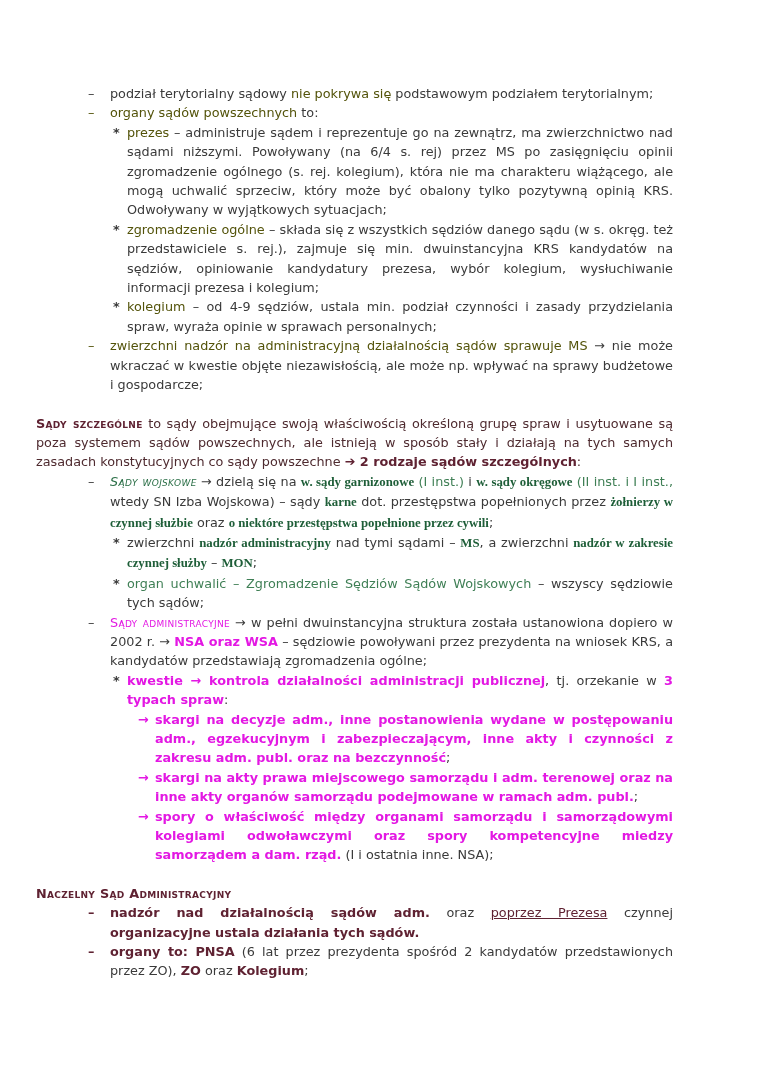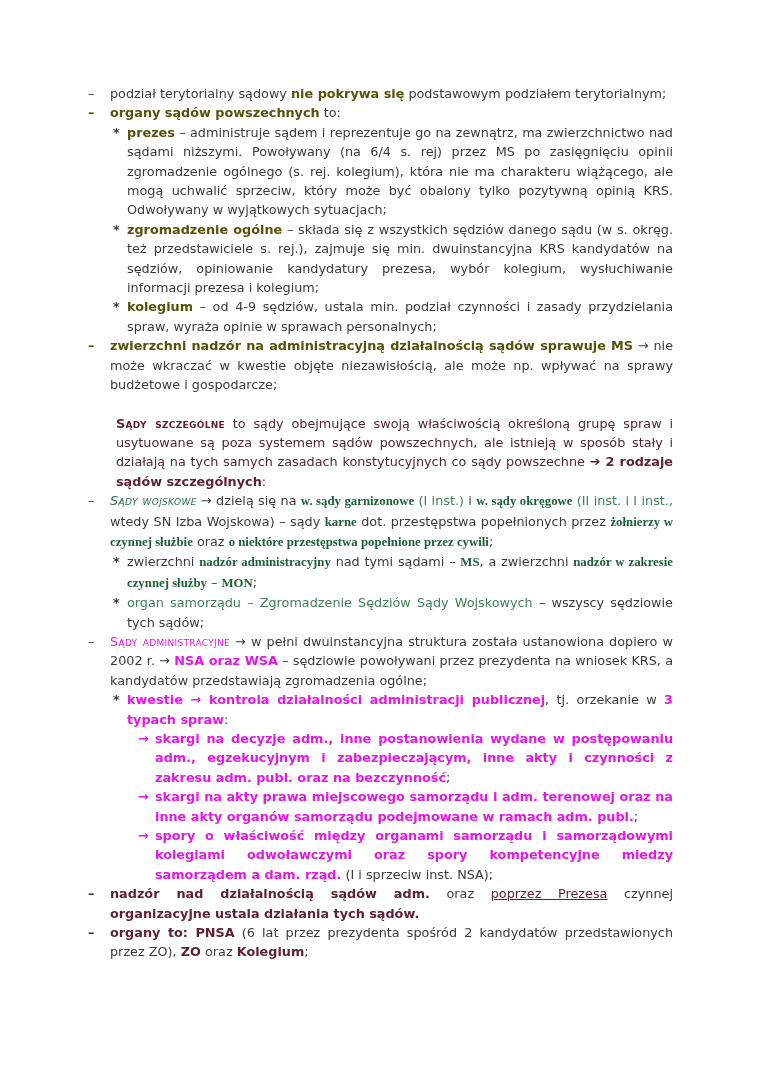--- a/index.html
+++ b/index.html
@@ -8,32 +8,32 @@
     font-family:"DejaVu Sans","Liberation Sans",sans-serif;
     font-size:12.8px;line-height:19.4px;
     -webkit-font-smoothing:antialiased;
   }
   .page{
     position:relative;width:760px;height:1075px;background:#ffffff;
     box-sizing:border-box;padding:84px 87px 0 0;
   }
   .block{position:relative;text-align:justify;margin:0;}
   .block.gap{margin-top:19px;}
-  .lvl0{padding-left:116px;}
+  .lvl0{padding-left:36px;}
   .lvl1{padding-left:110px;}
   .lvl2{padding-left:127px;}
   .lvl3{padding-left:155px;}
   .marker{position:absolute;top:0;}
   .lvl1 .marker{left:88px;}
   .lvl2 .marker{left:113px;}
   .lvl3 .marker{left:138px;}
 
   .s-body{color:var(--body-text);}
   .s-body-b{color:var(--body-text);font-weight:700;}
-  .s-olive-b{color:var(--olive);font-weight:700;}
+  .s-olive-b{color:var(--olive);font-weight:400;}
   .s-maroon-b{color:var(--maroon);font-weight:700;}
   .s-maroon-body{color:var(--maroon-body);}
   .s-maroon-sc-b{color:var(--maroon);font-weight:700;font-variant:small-caps;letter-spacing:.3px;}
   .s-maroon-u{color:var(--maroon);text-decoration:underline;}
   .s-green{color:var(--green);}
   .s-green-b{color:var(--green-dark);font-weight:700;font-family:Liberation Serif, serif;}
   .s-green-sc{color:var(--green-heading);font-variant:small-caps;letter-spacing:.3px;font-style:italic;}
   .s-magenta-b{color:var(--magenta);font-weight:700;}
   .s-magenta-sc{color:var(--magenta);font-variant:small-caps;letter-spacing:.3px;}
 </style>
@@ -43,21 +43,22 @@
 <main class="page">
     <div class="block lvl1"><span class="marker s-body">–</span><span class="s-body">podział terytorialny sądowy </span><span class="s-olive-b">nie pokrywa się</span><span class="s-body"> podstawowym podziałem terytorialnym;</span></div>
     <div class="block lvl1"><span class="marker s-olive-b">–</span><span class="s-olive-b">organy sądów powszechnych</span><span class="s-body"> to:</span></div>
     <div class="block lvl2"><span class="marker s-body-b">*</span><span class="s-olive-b">prezes</span><span class="s-body"> – administruje sądem i reprezentuje go na zewnątrz, ma zwierzchnictwo nad sądami niższymi. Powoływany (na 6/4 s. rej) przez MS po zasięgnięciu opinii zgromadzenie ogólnego (s. rej. kolegium), która nie ma charakteru wiążącego, ale mogą uchwalić sprzeciw, który może być obalony tylko pozytywną opinią KRS. Odwoływany w wyjątkowych sytuacjach;</span></div>
     <div class="block lvl2"><span class="marker s-body-b">*</span><span class="s-olive-b">zgromadzenie ogólne</span><span class="s-body"> – składa się z wszystkich sędziów danego sądu (w s. okręg. też przedstawiciele s. rej.), zajmuje się min. dwuinstancyjna KRS kandydatów na sędziów, opiniowanie kandydatury prezesa, wybór kolegium, wysłuchiwanie informacji prezesa i kolegium;</span></div>
     <div class="block lvl2"><span class="marker s-body-b">*</span><span class="s-olive-b">kolegium</span><span class="s-body"> – od 4-9 sędziów, ustala min. podział czynności i zasady przydzielania spraw, wyraża opinie w sprawach personalnych;</span></div>
     <div class="block lvl1"><span class="marker s-olive-b">–</span><span class="s-olive-b">zwierzchni nadzór na administracyjną działalnością sądów sprawuje MS</span><span class="s-body"> → nie może wkraczać w kwestie objęte niezawisłością, ale może np. wpływać na sprawy budżetowe i gospodarcze;</span></div>
     <div class="block lvl0 gap"><span class="s-maroon-sc-b">Sądy szczególne</span><span class="s-maroon-body"> to sądy obejmujące swoją właściwością określoną grupę spraw i usytuowane są poza systemem sądów powszechnych, ale istnieją w sposób stały i działają na tych samych zasadach konstytucyjnych co sądy powszechne </span><span class="s-maroon-b">➔ 2 rodzaje sądów szczególnych</span><span class="s-maroon-body">:</span></div>
     <div class="block lvl1"><span class="marker s-body">–</span><span class="s-green-sc">Sądy wojskowe</span><span class="s-body"> → dzielą się na </span><span class="s-green-b">w. sądy garnizonowe</span><span class="s-green"> (I inst.)</span><span class="s-body"> i </span><span class="s-green-b">w. sądy okręgowe</span><span class="s-green"> (II inst. i I inst.,</span><span class="s-body"> wtedy SN Izba Wojskowa) – sądy </span><span class="s-green-b">karne</span><span class="s-body"> dot. przestępstwa popełnionych przez </span><span class="s-green-b">żołnierzy w czynnej służbie</span><span class="s-body"> oraz </span><span class="s-green-b">o niektóre przestępstwa popełnione przez cywili</span><span class="s-body">;</span></div>
     <div class="block lvl2"><span class="marker s-body-b">*</span><span class="s-body">zwierzchni </span><span class="s-green-b">nadzór administracyjny</span><span class="s-body"> nad tymi sądami – </span><span class="s-green-b">MS</span><span class="s-body">, a zwierzchni </span><span class="s-green-b">nadzór w zakresie czynnej służby</span><span class="s-body"> – </span><span class="s-green-b">MON</span><span class="s-body">;</span></div>
-    <div class="block lvl2"><span class="marker s-body-b">*</span><span class="s-green">organ samorządu – Zgromadzenie Sędziów Sądy Wojskowych</span><span class="s-body"> – wszyscy sędziowie tych sądów;</span></div>
+    <div class="block lvl2"><span class="marker s-body-b">*</span><span class="s-green">organ uchwalić – Zgromadzenie Sędziów Sądów Wojskowych</span><span class="s-body"> – wszyscy sędziowie tych sądów;</span></div>
     <div class="block lvl1"><span class="marker s-body">–</span><span class="s-magenta-sc">Sądy administracyjne</span><span class="s-body"> → w pełni dwuinstancyjna struktura została ustanowiona dopiero w 2002 r. → </span><span class="s-magenta-b">NSA oraz WSA</span><span class="s-body"> – sędziowie powoływani przez prezydenta na wniosek KRS, a kandydatów przedstawiają zgromadzenia ogólne;</span></div>
     <div class="block lvl2"><span class="marker s-body-b">*</span><span class="s-magenta-b">kwestie → kontrola działalności administracji publicznej</span><span class="s-body">, tj. orzekanie w </span><span class="s-magenta-b">3 typach spraw</span><span class="s-body">:</span></div>
     <div class="block lvl3"><span class="marker s-magenta-b">→</span><span class="s-magenta-b">skargi na decyzje adm., inne postanowienia wydane w postępowaniu adm., egzekucyjnym i zabezpieczającym, inne akty i czynności z zakresu adm. publ. oraz na bezczynność</span><span class="s-body">;</span></div>
     <div class="block lvl3"><span class="marker s-magenta-b">→</span><span class="s-magenta-b">skargi na akty prawa miejscowego samorządu i adm. terenowej oraz na inne akty organów samorządu podejmowane w ramach adm. publ.</span><span class="s-body">;</span></div>
-    <div class="block lvl3"><span class="marker s-magenta-b">→</span><span class="s-magenta-b">spory o właściwość między organami samorządu i samorządowymi kolegiami odwoławczymi oraz spory kompetencyjne miedzy samorządem a dam. rząd.</span><span class="s-body"> (I i sprzeciw inst. NSA);</span></div>
+    <div class="block lvl3"><span class="marker s-magenta-b">→</span><span class="s-magenta-b">spory o właściwość między organami samorządu i samorządowymi kolegiami odwoławczymi oraz spory kompetencyjne miedzy samorządem a dam. rząd.</span><span class="s-body"> (I i ostatnia inne. NSA);</span></div>
+    <div class="block lvl0 gap"><span class="s-maroon-sc-b">Naczelny Sąd Administracyjny</span></div>
     <div class="block lvl1"><span class="marker s-maroon-b">–</span><span class="s-maroon-b">nadzór nad działalnością sądów adm.</span><span class="s-body"> oraz </span><span class="s-maroon-u">poprzez Prezesa</span><span class="s-body"> czynnej </span><span class="s-maroon-b">organizacyjne ustala działania tych sądów.</span></div>
     <div class="block lvl1"><span class="marker s-maroon-b">–</span><span class="s-maroon-b">organy to: PNSA</span><span class="s-body"> (6 lat przez prezydenta spośród 2 kandydatów przedstawionych przez ZO), </span><span class="s-maroon-b">ZO</span><span class="s-body"> oraz </span><span class="s-maroon-b">Kolegium</span><span class="s-body">;</span></div>
   </main>
 
 </body></html>

